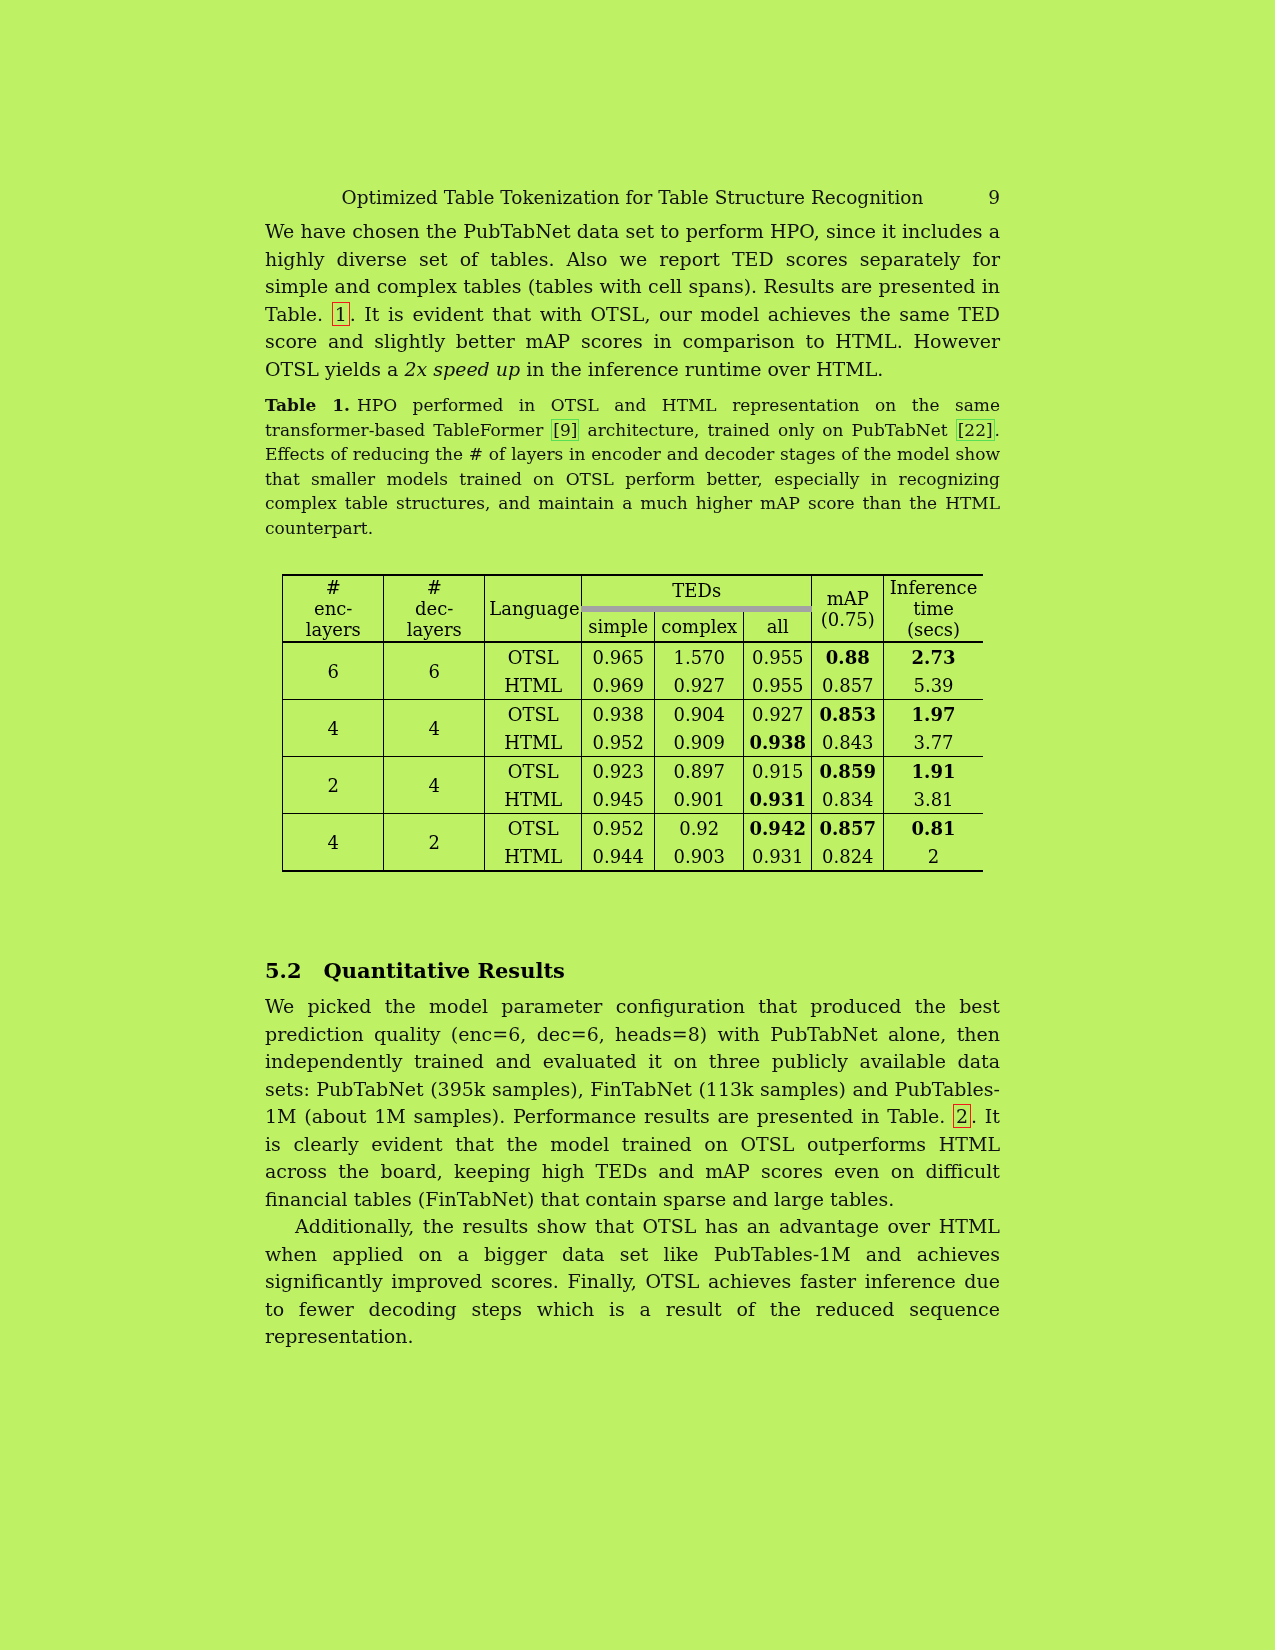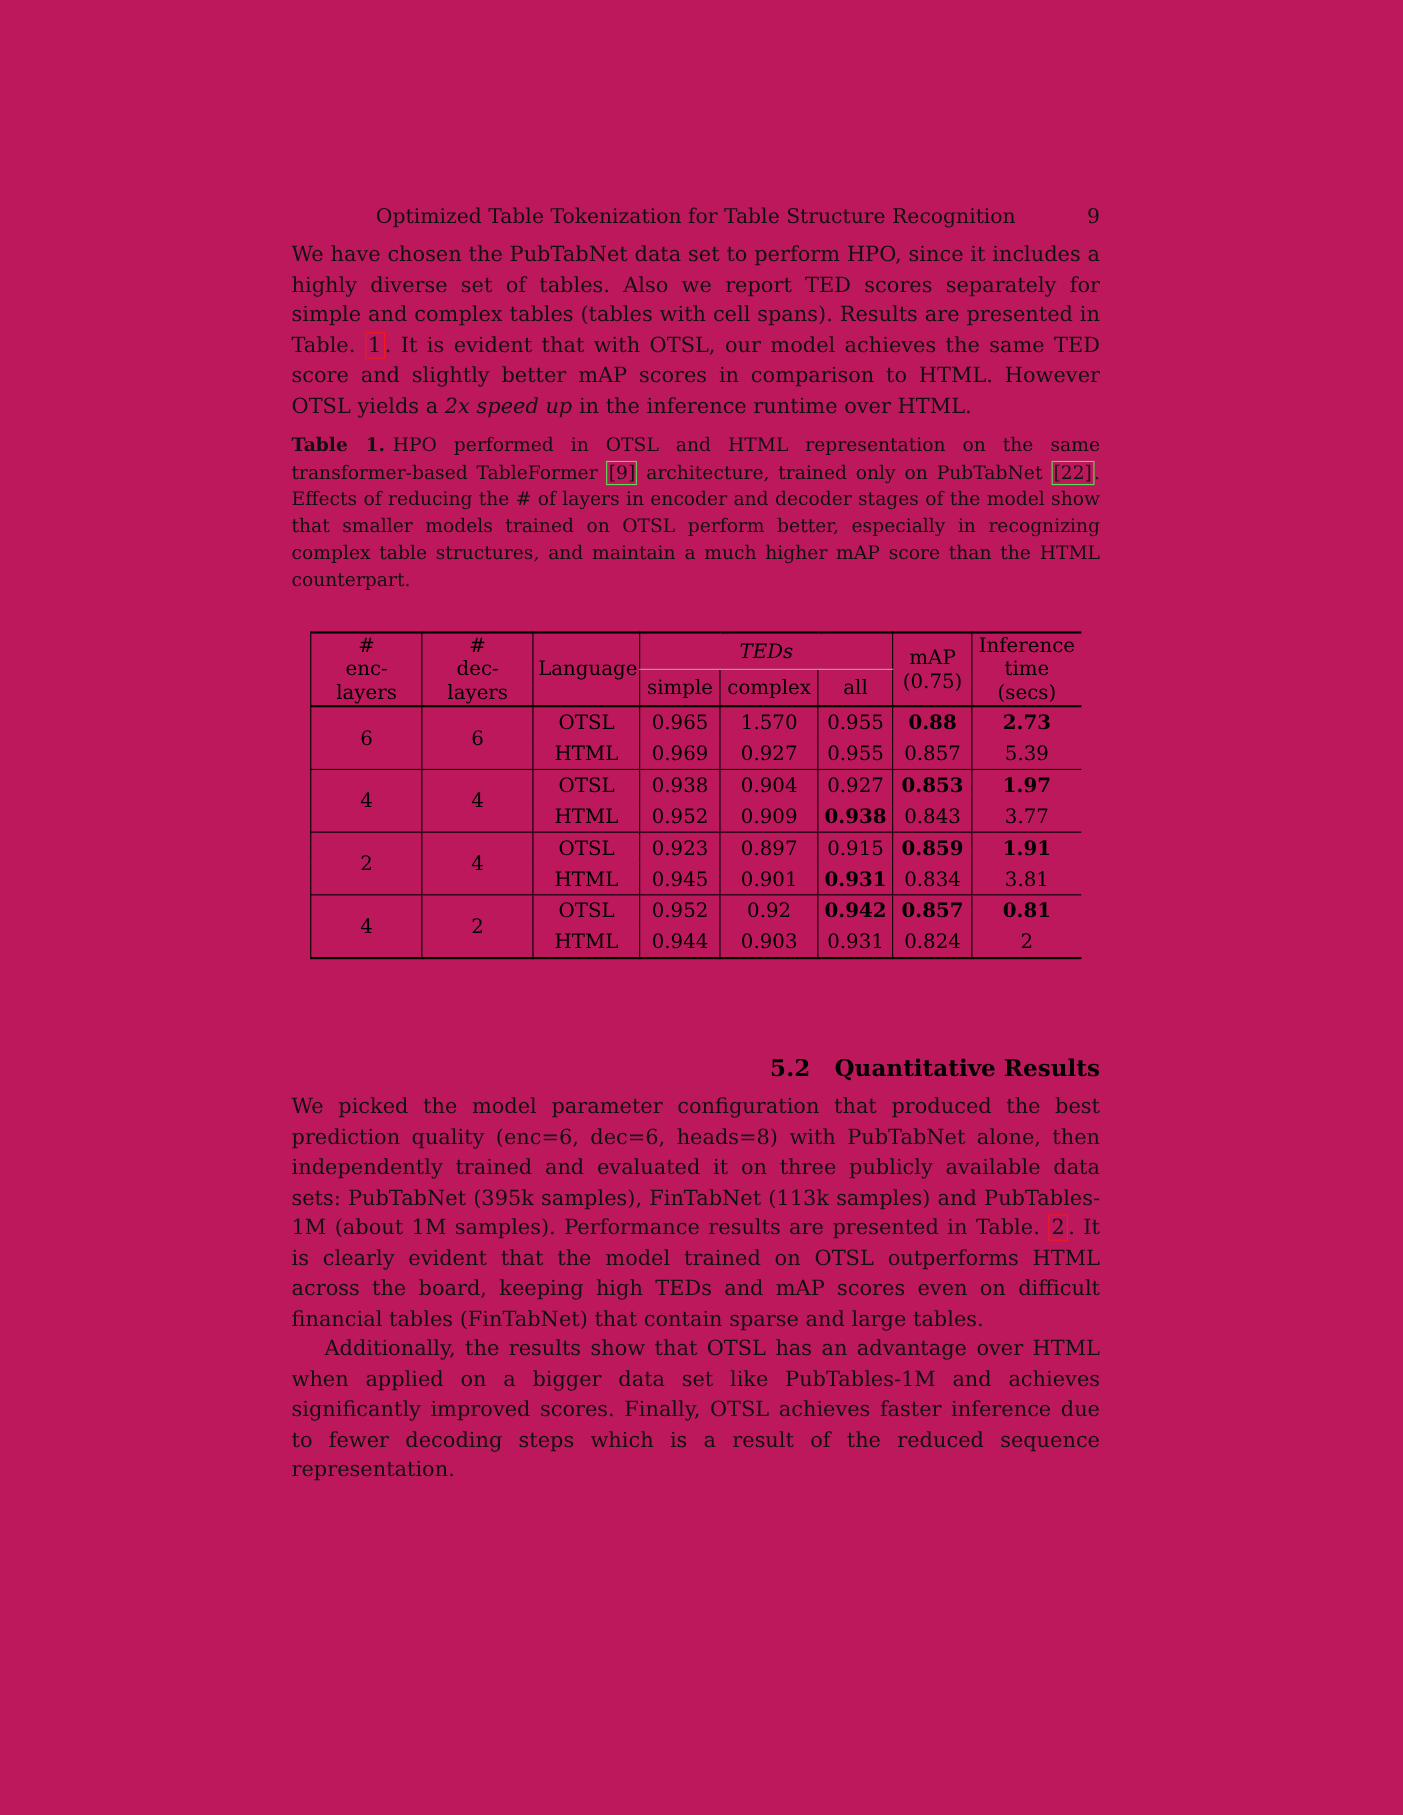--- a/index.html
+++ b/index.html
@@ -1,18 +1,18 @@
 <!DOCTYPE html>
 <html><head>
 <meta charset="utf-8">
 <style>
   html,body { margin:0; padding:0; background:#ffffff; }
   .page {
     width:1275px; height:1650px; position:relative;
-    background:#be185d; color:#111111;
+    background:#bef264; color:#111111;
     font-family:"DejaVu Serif", serif;
     overflow:hidden;
   }
   .content {
     position:absolute; left:265px; top:0; width:735px; padding-top:186px;
   }
   
   .running-head-row {
     position:relative; height:24px; font-size:18.5px; line-height:24px;
   }
@@ -25,21 +25,21 @@
   .par-intro { margin-top:22px; }
   .par-51 { margin-top:8px; }
   .par-52 { margin-top:8px; }
   .par-52b { margin-top:0; text-indent:30px; }
   
   .sec-heading {
     margin:0; font-size:21px; line-height:29px; font-weight:bold; color:#000;
   }
   .sec-heading .sec-num { margin-right:22px; }
   .h51 { margin-top:20px; }
-  .h52 { margin-top:84px;text-align:right; }
+  .h52 { margin-top:84px; }
   
   .caption {
     margin:10px 0 0 0; font-size:17px; line-height:24.5px; text-align:justify;
   }
   .seg-caption-label { font-weight:bold; margin-right:7px; }
   .seg-italic { font-style:italic; }
   .seg-ref-red { border:1.5px solid #f21b1b; padding:0 2px; }
   .seg-ref-green { border:1.5px solid #55e055; padding:0 1px; }
   
   .table-wrap { margin-top:34px; }
@@ -47,21 +47,21 @@
     border-collapse:collapse; table-layout:fixed; width:700px; margin:0 auto;
     font-size:18px; color:#000;
     border-top:2px solid #000; border-bottom:2px solid #000;
   }
   .hpo-table th, .hpo-table td {
     border-left:1px solid #000; text-align:center; vertical-align:middle;
     font-weight:normal; padding:1px 4px; height:26px; overflow:hidden;
   }
   .hpo-table thead th { height:27px; }
   .hpo-table thead { border-bottom:2px solid #000; }
-  .hpo-table th.teds-span { border-bottom:1px solid #a3a3a3;font-style:italic; }
+  .hpo-table th.teds-span { border-bottom:6px solid #a3a3a3; }
   .hpo-table tr.group-end td { border-bottom:1px solid #000; }
   .hpo-table td.group-cell { border-bottom:1px solid #000; }
   .hpo-table .b { font-weight:bold; }
 </style>
 </head>
 <body>
 
 <div class="page">
   <div class="content">
 

